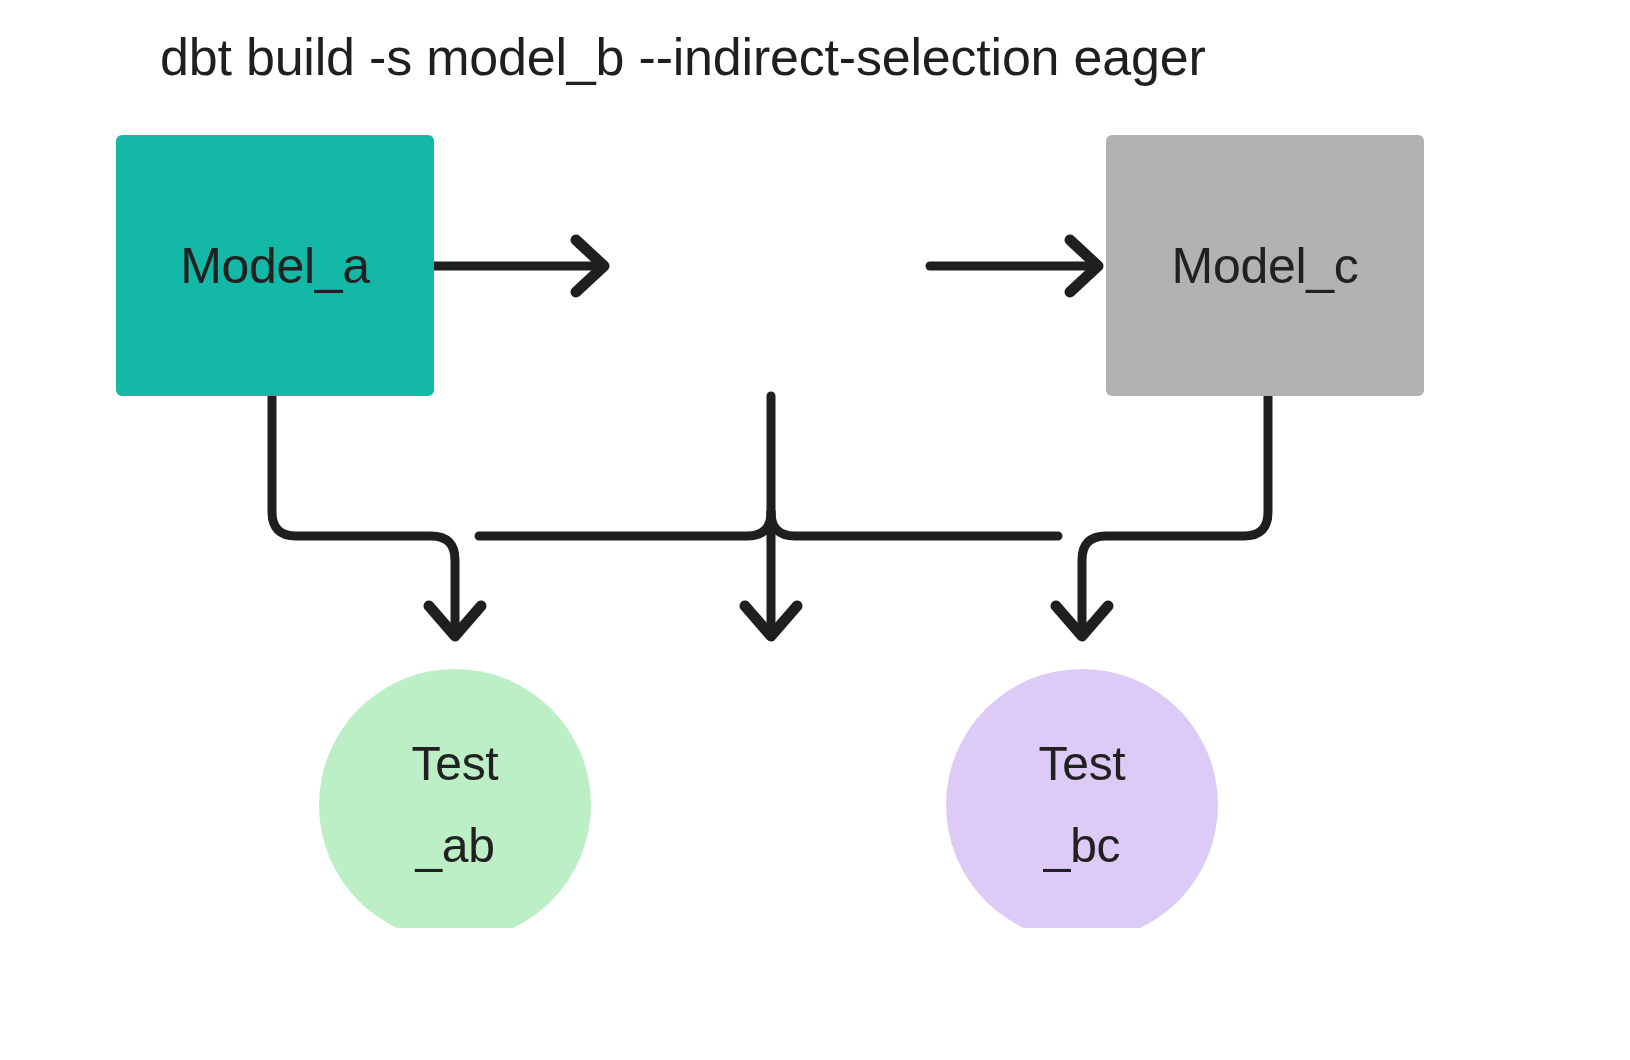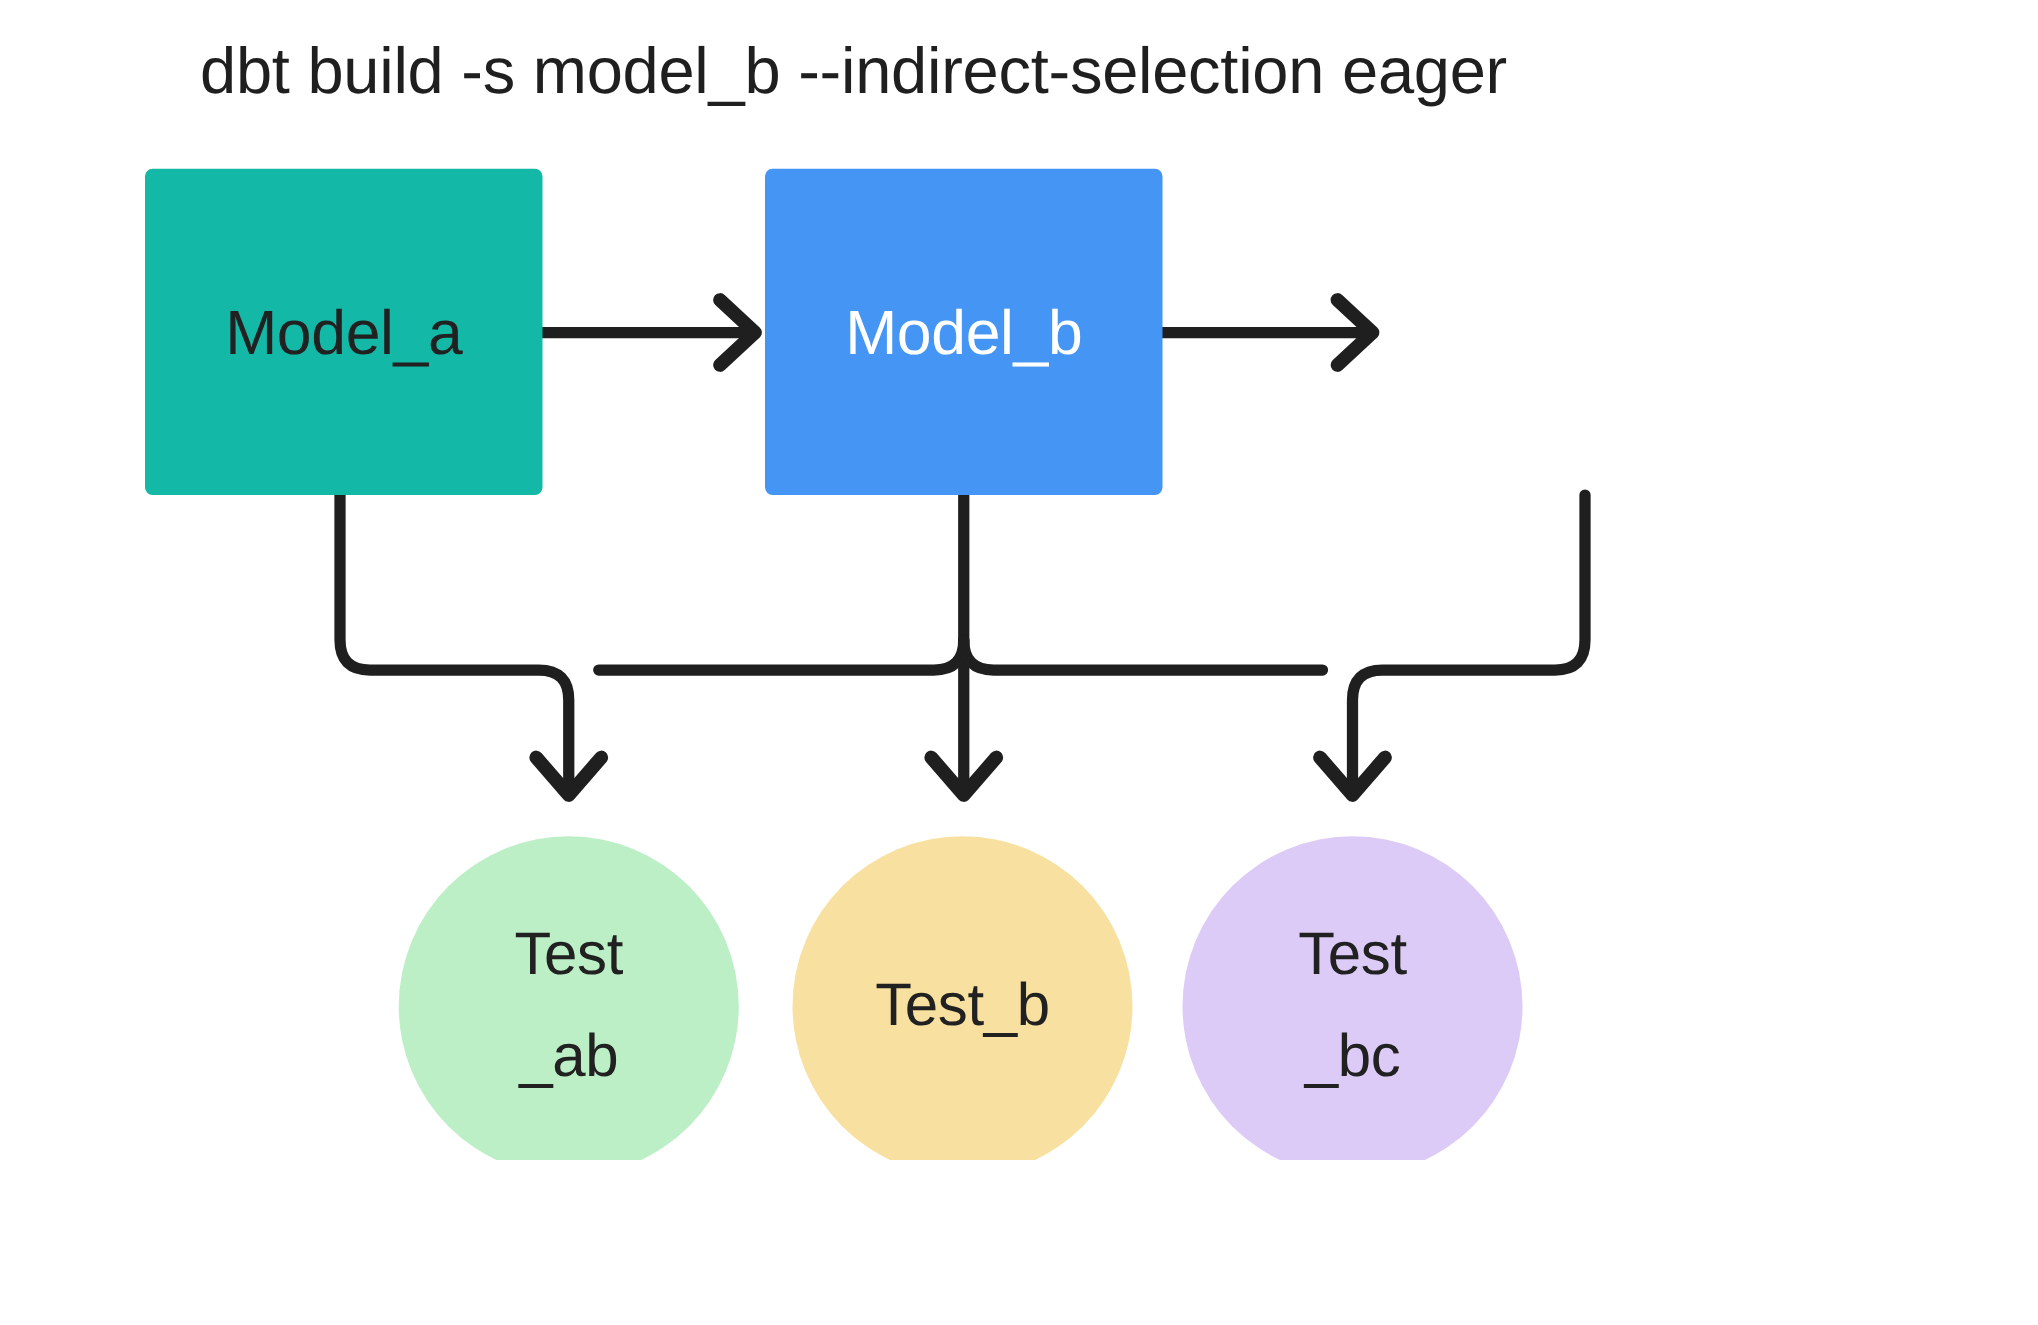--- a/index.html
+++ b/index.html
@@ -124,32 +124,29 @@
         <path d="M 1056 606 L 1082 636 L 1108 606" stroke-width="11"></path>
       </g>
 
     </g>
   </svg>
 
   <div class="node-box" id="node-model-a">
     <span class="label">Model_a</span>
   </div>
 
-  <div class="node-box" id="node-model-b">
-    <span class="label">Model_b</span>
+
+  <div class="node-box" id="node-model-c">
+    <span class="label">Model_c</span>
   </div>
-
 
   <div class="node-circle" id="node-test-ab">
     <span class="label">Test</span>
     <span class="label">_ab</span>
   </div>
 
-  <div class="node-circle" id="node-test-b">
-    <span class="label">Test_b</span>
-  </div>
 
   <div class="node-circle" id="node-test-bc">
     <span class="label">Test</span>
     <span class="label">_bc</span>
   </div>
 
 </div>
 
 </body></html>

